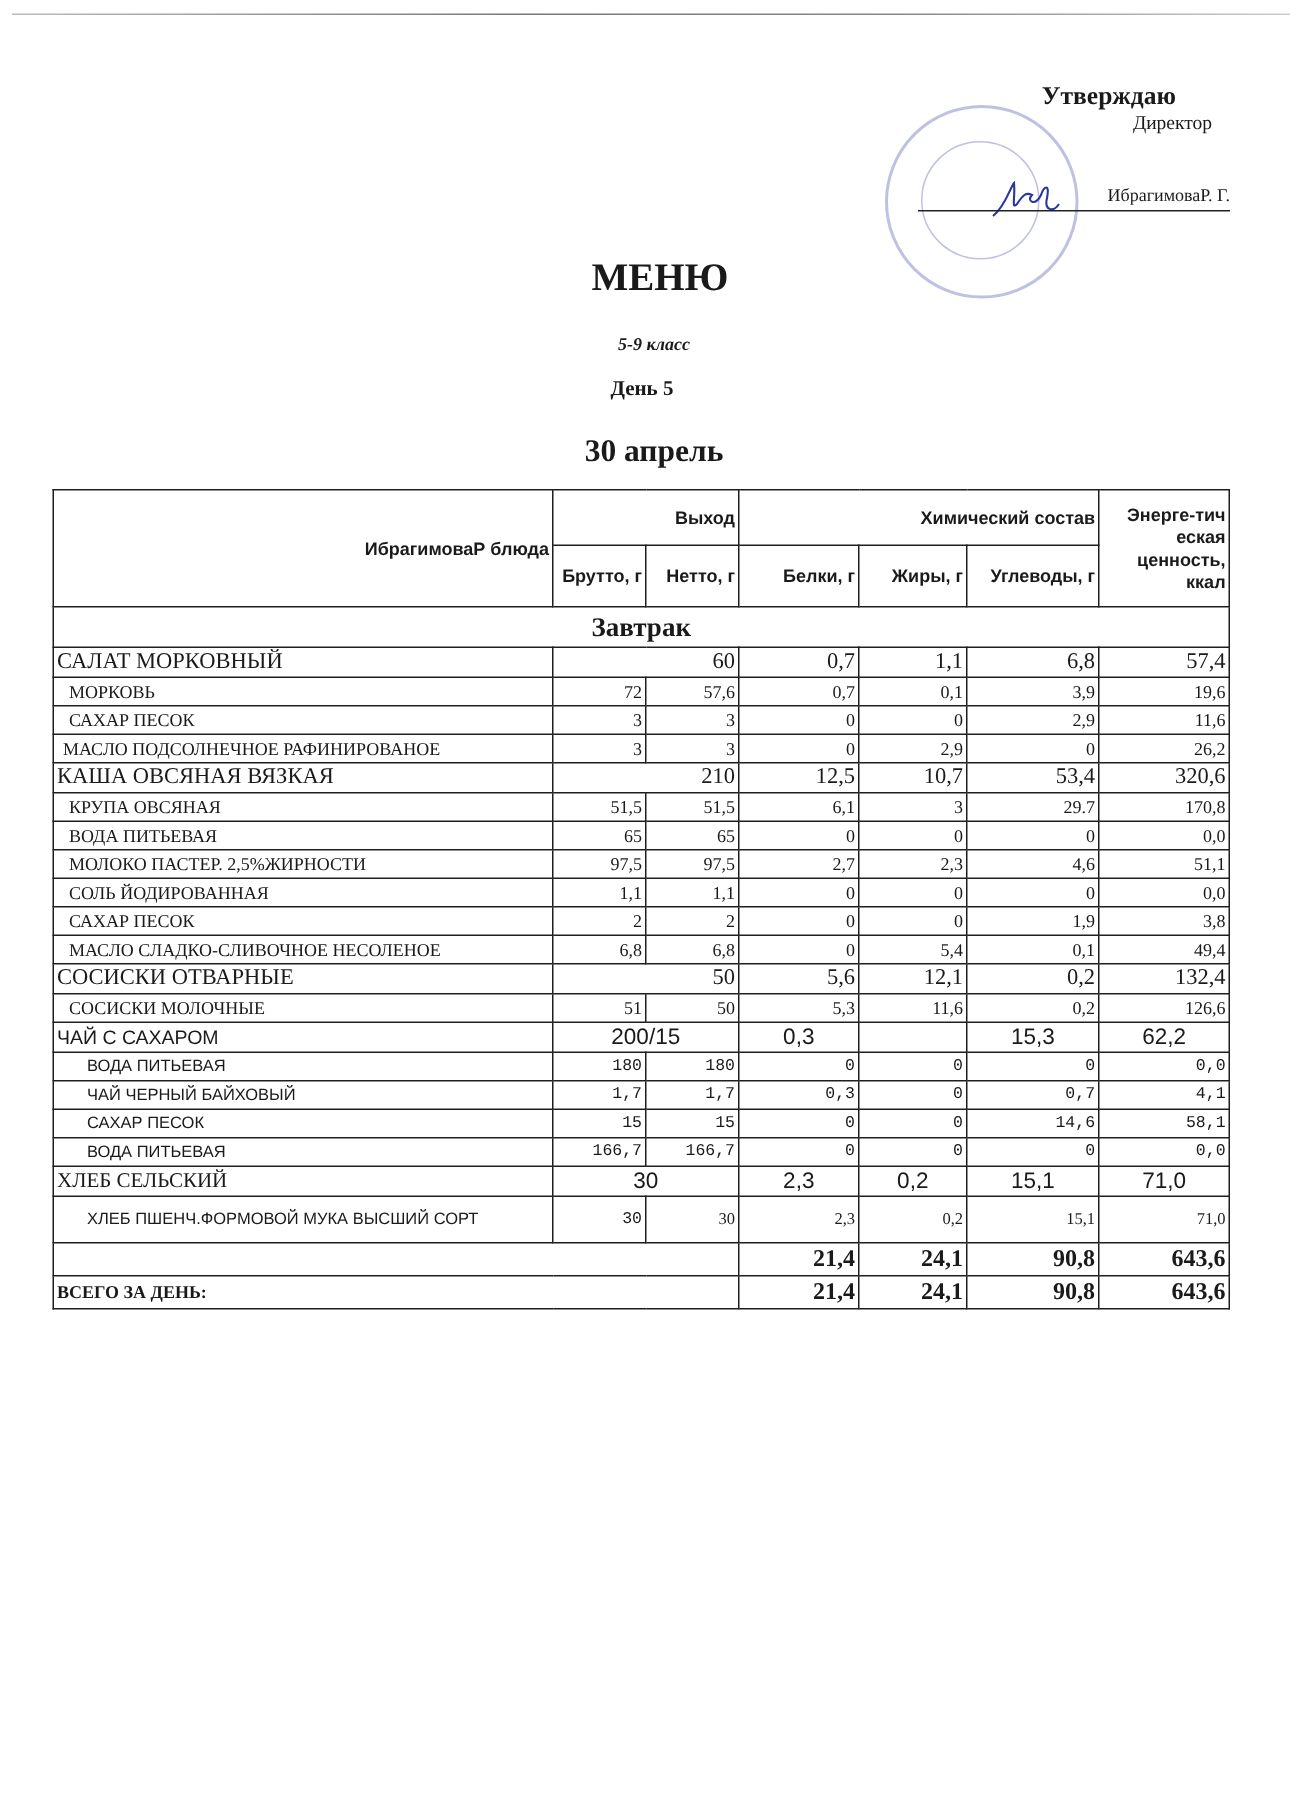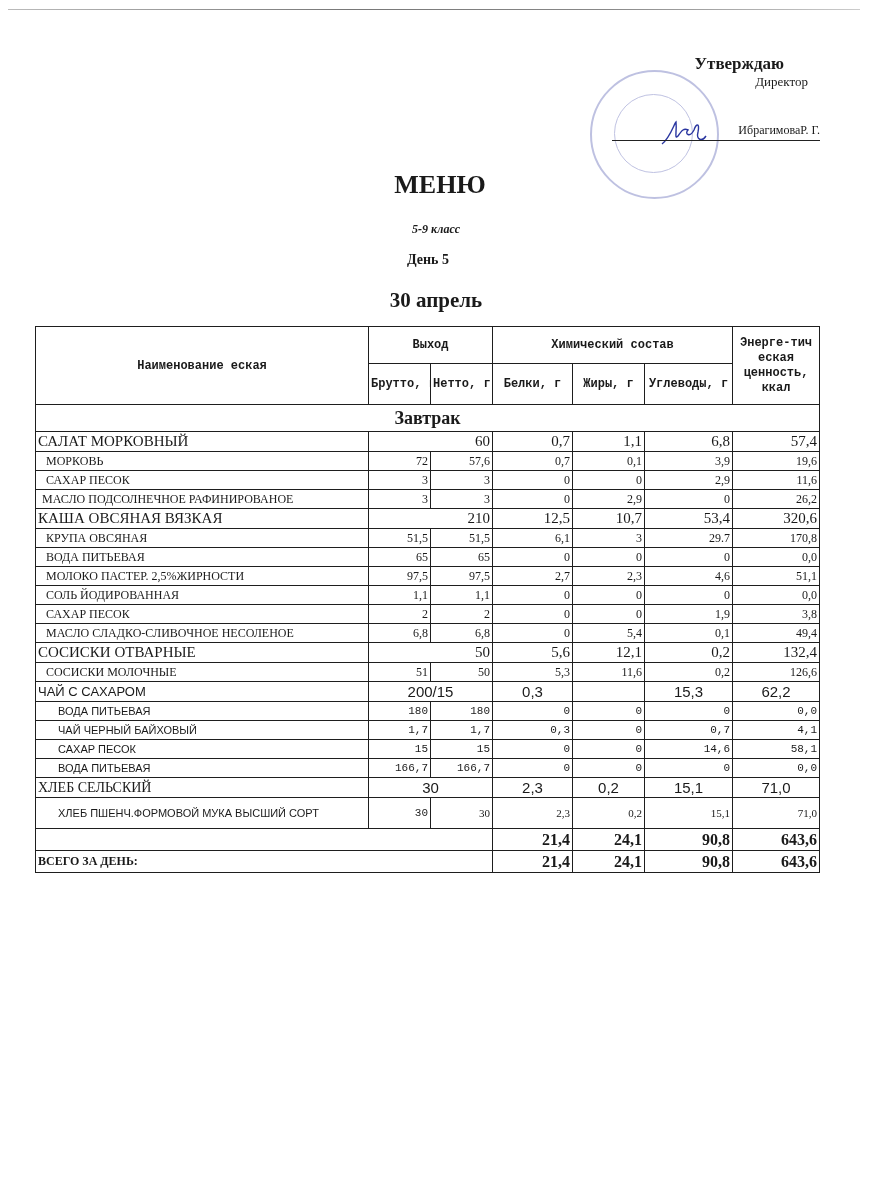--- a/index.html
+++ b/index.html
@@ -16,21 +16,21 @@
   .signature { position: absolute; left: 660px; top: 118px; width: 50px; height: 30px; }
 
   .title { position: absolute; left: 0; width: 872px; text-align: center; font-family: "Liberation Serif", serif; font-weight: bold; }
   .title.menu { top: 170px; font-size: 26px; left: 4px; }
   .title.cls { top: 222px; font-size: 12px; left: 0; font-style: italic; }
   .title.day { top: 252px; font-size: 14px; left: -8px; }
   .title.date { top: 288px; font-size: 21px; left: 0; }
 
   table { position: absolute; left: 35px; top: 326px; width: 784px; border-collapse: collapse; table-layout: fixed; }
   td, th { border: 1px solid #1e1e1e; padding: 0 2px; overflow: hidden; white-space: nowrap; }
-  th { font-family: Liberation Mono, monospace; font-weight: bold; font-size: 12px; text-align: center; height: 36px; }
+  th { font-family: Liberation Sans, sans-serif; font-weight: bold; font-size: 12px; text-align: right; height: 36px; }
   th.wrap { white-space: normal; line-height: 15px; }
   .section td { font-family: "Liberation Serif", serif; font-weight: bold; font-size: 18px; text-align: center; height: 26px; }
   td.num { text-align: right; font-family: "Liberation Serif", serif; }
   tr.dish td { height: 19px; }
   tr.dish td.name { font-family: "Liberation Serif", serif; font-size: 15px; }
   tr.dish td.num { font-size: 15px; }
   tr.ing td { height: 18px; }
   tr.ing td.name { font-family: "Liberation Serif", serif; font-size: 12px; padding-left: 10px; }
   tr.ing td.num { font-size: 12px; }
   tr.sans td.name, tr.sans td.num { font-family: "Liberation Sans", sans-serif; }
@@ -71,21 +71,21 @@
     <col style="width:333px">
       <col style="width:62px">
       <col style="width:62px">
       <col style="width:80px">
       <col style="width:72px">
       <col style="width:88px">
       <col style="width:87px">
   </colgroup>
   <thead>
     <tr>
-      <th rowspan="2">Наименование еская</th>
+      <th rowspan="2">ИбрагимоваР блюда</th>
       <th colspan="2" style="height:28px">Выход</th>
       <th colspan="3">Химический состав</th>
       <th rowspan="2" class="wrap">Энерге-тич еская ценность, ккал</th>
     </tr>
     <tr>
       <th style="height:40px">Брутто, г</th>
       <th>Нетто, г</th>
       <th>Белки, г</th>
       <th>Жиры, г</th>
       <th>Углеводы, г</th>

